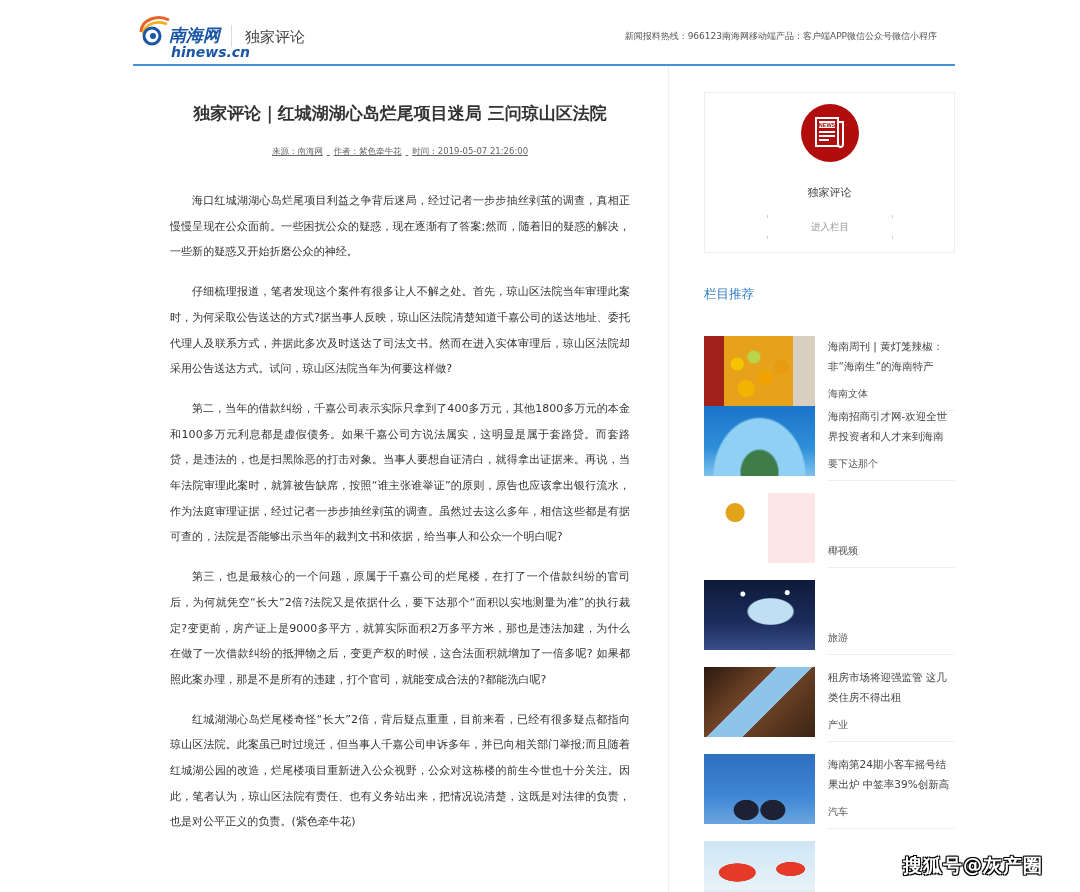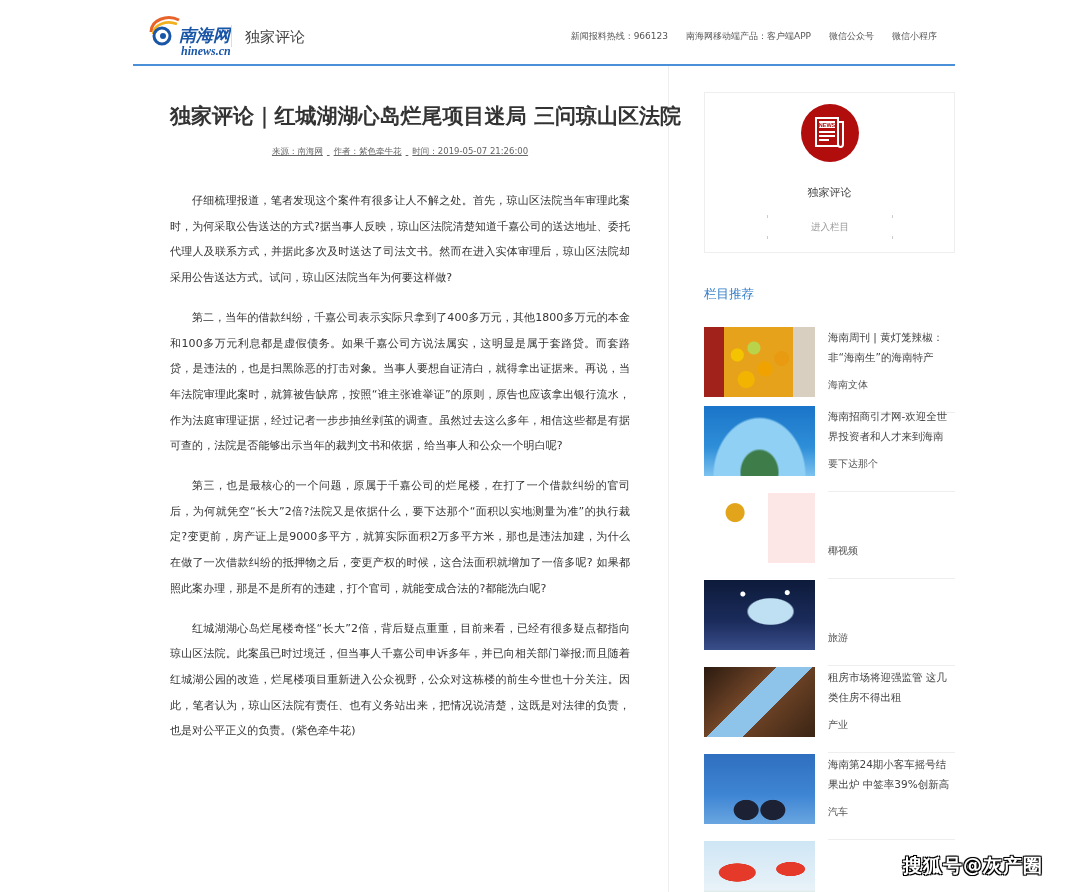--- a/index.html
+++ b/index.html
@@ -1,36 +1,36 @@
 <!DOCTYPE html>
 <html><head>
 <meta charset="utf-8">
 <style>
   * { box-sizing: border-box; margin: 0; padding: 0; }
   html, body { width: 1080px; height: 892px; overflow: hidden; background: #ffffff; }
   body { font-family: "DejaVu Sans", "Liberation Sans", sans-serif; color: #333; position: relative; }
 
   
   .header { position: absolute; left: 133px; top: 0; width: 822px; height: 66px; }
-  .logo { position: absolute; left: 16px; top: 12px; width: 92px; height: 40px; }
+  .logo { position: absolute; left: 6px; top: 12px; width: 92px; height: 40px; }
   .logo svg { position: absolute; left: 0; top: 0; }
   .logo-text { position: absolute; left: 30px; top: 12px; font-size: 17px; font-weight: bold; font-style: italic; color: #1a56a8; letter-spacing: 0px; }
-  .logo-sub { position: absolute; left: 32px; top: 32px; font-size: 12px; font-weight: bold; font-style: italic; color: #1a56a8; font-family: Liberation Serif, serif; }
+  .logo-sub { position: absolute; left: 32px; top: 32px; font-size: 14px; font-weight: bold; font-style: italic; color: #1a56a8; }
   .logo-divider { position: absolute; left: 98px; top: 25px; width: 1px; height: 22px; background: #ddd; }
   .section-name { position: absolute; left: 112px; top: 28px; font-size: 15px; color: #444; }
-  .top-links { position: absolute; right: 18px; top: 30px; font-size: 9px; color: #555; display: flex; gap: 18px; }
+  .top-links { position: absolute; right: 18px; top: 30px; font-size: 9px; color: #555; display: flex; }
   .top-links span { white-space: nowrap; }
   .blue-line { position: absolute; left: 133px; top: 64px; width: 822px; height: 2px; background: #4a90d9; }
 
   
   .col-divider { position: absolute; left: 668px; top: 66px; width: 1px; height: 826px; background: #eee; }
 
   
   .article { position: absolute; left: 170px; top: 66px; width: 460px; }
-  .article-title { position: absolute; left: 0; top: 36px; width: 460px; text-align: center; font-size: 21px; font-weight: bold; color: #333; white-space: nowrap; }
+  .article-title { position: absolute; left: 0; top: 36px; width: 460px; text-align: center; font-size: 17px; font-weight: bold; color: #333; white-space: nowrap; }
   .article-meta { position: absolute; left: 0; top: 80px; width: 460px; text-align: center; font-size: 8.5px; color: #666; text-decoration: underline; }
   .article-meta span { margin: 0 4px; }
   .article-body { position: absolute; left: 0; top: 122px; width: 460px; }
   .article-body p { font-size: 11px; line-height: 25.7px; color: #333; text-indent: 22px; text-align: justify; margin-bottom: 14px; letter-spacing: 0.05px; }
 
   
   .side { position: absolute; left: 704px; top: 92px; width: 251px; }
   .column-card { position: absolute; left: 0; top: 0; width: 251px; height: 161px; border: 1px solid #eee; }
   .news-circle { position: absolute; left: 96px; top: 11px; width: 58px; height: 58px; border-radius: 50%; background: #b20d0d; }
   .news-circle svg { position: absolute; left: 13px; top: 12px; }
@@ -38,21 +38,21 @@
   .card-enter { position: absolute; left: 62px; top: 122px; width: 126px; height: 24px; text-align: center; font-size: 9.5px; line-height: 24px; color: #999; }
   .card-enter::before, .card-enter::after { content: ""; position: absolute; top: 0; width: 1px; height: 24px; background: linear-gradient(#ccc 0 3px, transparent 3px 21px, #ccc 21px); }
   .card-enter::before { left: 0; }
   .card-enter::after { right: 0; }
 
   .rec-title { position: absolute; left: 0; top: 194px; font-size: 12.5px; color: #2f7bc8; }
   .rec-list { position: absolute; left: 0; top: 227px; width: 251px; }
   .rec-item { position: absolute; left: 0; width: 251px; height: 70px; }
   .rec-thumb { position: absolute; left: 0; top: 0; width: 111px; height: 70px; overflow: hidden; }
   .rec-text { position: absolute; left: 124px; top: 0; width: 127px; font-size: 10.5px; line-height: 20px; color: #444; }
-  .rec-cat { position: absolute; left: 124px; top: 51px; width: 127px; font-size: 10px; color: #555; padding-bottom: 20px; border-bottom: 1px solid #eee; }
+  .rec-cat { position: absolute; left: 124px; top: 51px; width: 127px; font-size: 10px; color: #555; padding-bottom: 9px; border-bottom: 1px solid #eee; }
 
   .watermark { position: absolute; left: 903px; top: 853px; font-size: 19px; font-weight: bold; color: #fff; letter-spacing: 1px;
     text-shadow: -1px -1px 0 #000, 1px -1px 0 #000, -1px 1px 0 #000, 1px 1px 0 #000, 0 0 2px #000; white-space: nowrap; }
 </style>
 </head>
 <body>
 
 <div class="header">
   <div class="logo">
     <svg width="32" height="36" viewBox="0 0 32 36">
@@ -77,20 +77,21 @@
 <div class="col-divider"></div>
 
 <div class="article">
   <h1 class="article-title">独家评论｜红城湖湖心岛烂尾项目迷局 三问琼山区法院</h1>
   <div class="article-meta">
     <span>来源：南海网</span>
     <span>作者：紫色牵牛花</span>
     <span>时间：2019-05-07 21:26:00</span>
   </div>
   <div class="article-body">
+    <p>海口红城湖湖心岛烂尾项目利益之争背后迷局，经过记者一步步抽丝剥茧的调查，真相正慢慢呈现在公众面前。一些困扰公众的疑惑，现在逐渐有了答案;然而，随着旧的疑惑的解决，一些新的疑惑又开始折磨公众的神经。</p>
     <p>仔细梳理报道，笔者发现这个案件有很多让人不解之处。首先，琼山区法院当年审理此案时，为何采取公告送达的方式?据当事人反映，琼山区法院清楚知道千嘉公司的送达地址、委托代理人及联系方式，并据此多次及时送达了司法文书。然而在进入实体审理后，琼山区法院却采用公告送达方式。试问，琼山区法院当年为何要这样做?</p>
     <p>第二，当年的借款纠纷，千嘉公司表示实际只拿到了400多万元，其他1800多万元的本金和100多万元利息都是虚假债务。如果千嘉公司方说法属实，这明显是属于套路贷。而套路贷，是违法的，也是扫黑除恶的打击对象。当事人要想自证清白，就得拿出证据来。再说，当年法院审理此案时，就算被告缺席，按照“谁主张谁举证”的原则，原告也应该拿出银行流水，作为法庭审理证据，经过记者一步步抽丝剥茧的调查。虽然过去这么多年，相信这些都是有据可查的，法院是否能够出示当年的裁判文书和依据，给当事人和公众一个明白呢?</p>
     <p>第三，也是最核心的一个问题，原属于千嘉公司的烂尾楼，在打了一个借款纠纷的官司后，为何就凭空“长大”2倍?法院又是依据什么，要下达那个“面积以实地测量为准”的执行裁定?变更前，房产证上是9000多平方，就算实际面积2万多平方米，那也是违法加建，为什么在做了一次借款纠纷的抵押物之后，变更产权的时候，这合法面积就增加了一倍多呢? 如果都照此案办理，那是不是所有的违建，打个官司，就能变成合法的?都能洗白呢?</p>
     <p>红城湖湖心岛烂尾楼奇怪“长大”2倍，背后疑点重重，目前来看，已经有很多疑点都指向琼山区法院。此案虽已时过境迁，但当事人千嘉公司申诉多年，并已向相关部门举报;而且随着红城湖公园的改造，烂尾楼项目重新进入公众视野，公众对这栋楼的前生今世也十分关注。因此，笔者认为，琼山区法院有责任、也有义务站出来，把情况说清楚，这既是对法律的负责，也是对公平正义的负责。(紫色牵牛花)</p>
   </div>
 </div>
 
 <div class="side">
   <div class="column-card">
     <div class="news-circle">
@@ -105,21 +106,21 @@
       </svg>
     </div>
     <div class="card-name">独家评论</div>
     <div class="card-enter">进入栏目</div>
   </div>
 
   <div class="rec-title">栏目推荐</div>
 
   <div class="rec-list">
 
-    <div class="rec-item" style="top:8px">
+    <div class="rec-item" style="top:17px">
       <div class="rec-thumb" style="background:
              radial-gradient(circle at 30% 40%, #f5c400 0 6px, transparent 7px),
              radial-gradient(circle at 55% 60%, #f0a300 0 7px, transparent 8px),
              radial-gradient(circle at 45% 30%, #b9d44a 0 6px, transparent 7px),
              radial-gradient(circle at 70% 45%, #e89a10 0 7px, transparent 8px),
              radial-gradient(circle at 38% 75%, #f2b400 0 8px, transparent 9px),
              linear-gradient(90deg, #a0221a 0 18%, #e6a21a 18% 80%, #d8cfc0 80%);"></div>
       <div class="rec-text">海南周刊 | 黄灯笼辣椒：非“海南生”的海南特产</div>
       <div class="rec-cat">海南文体</div>
     </div>

